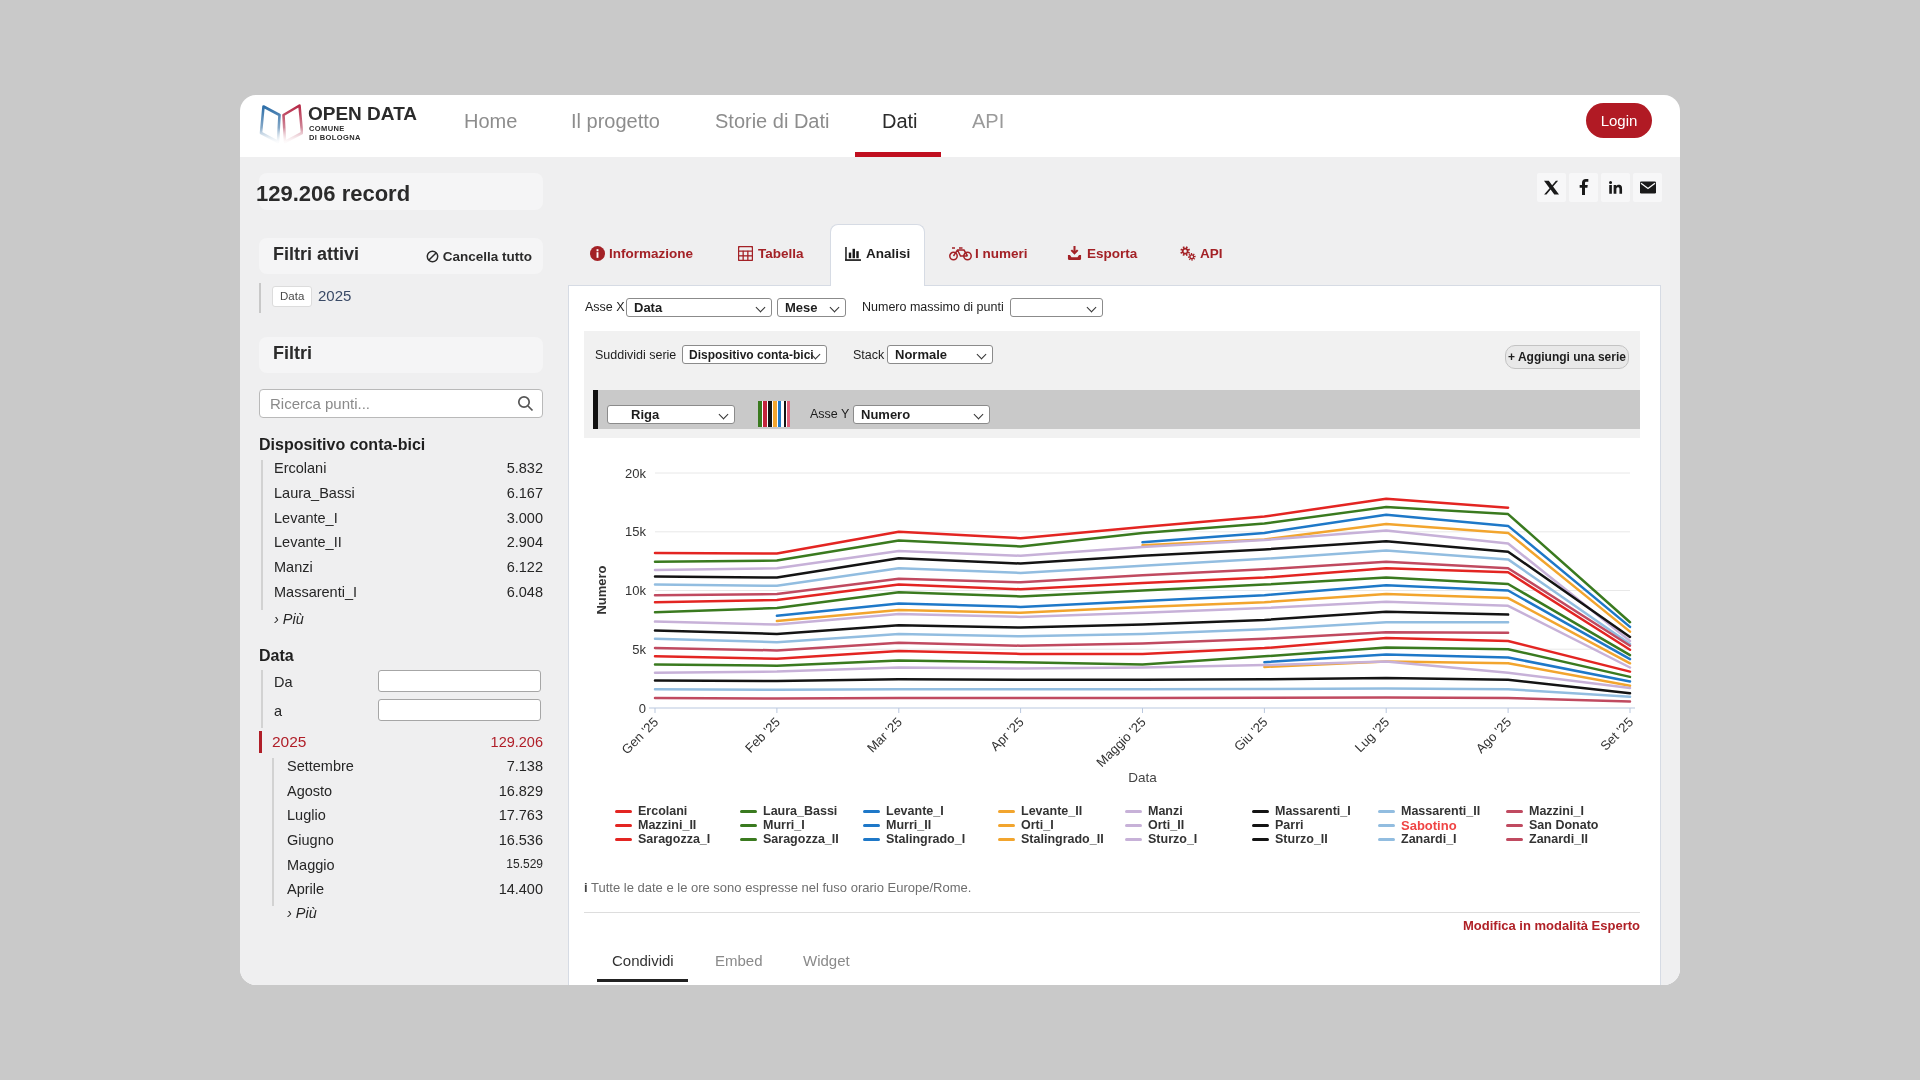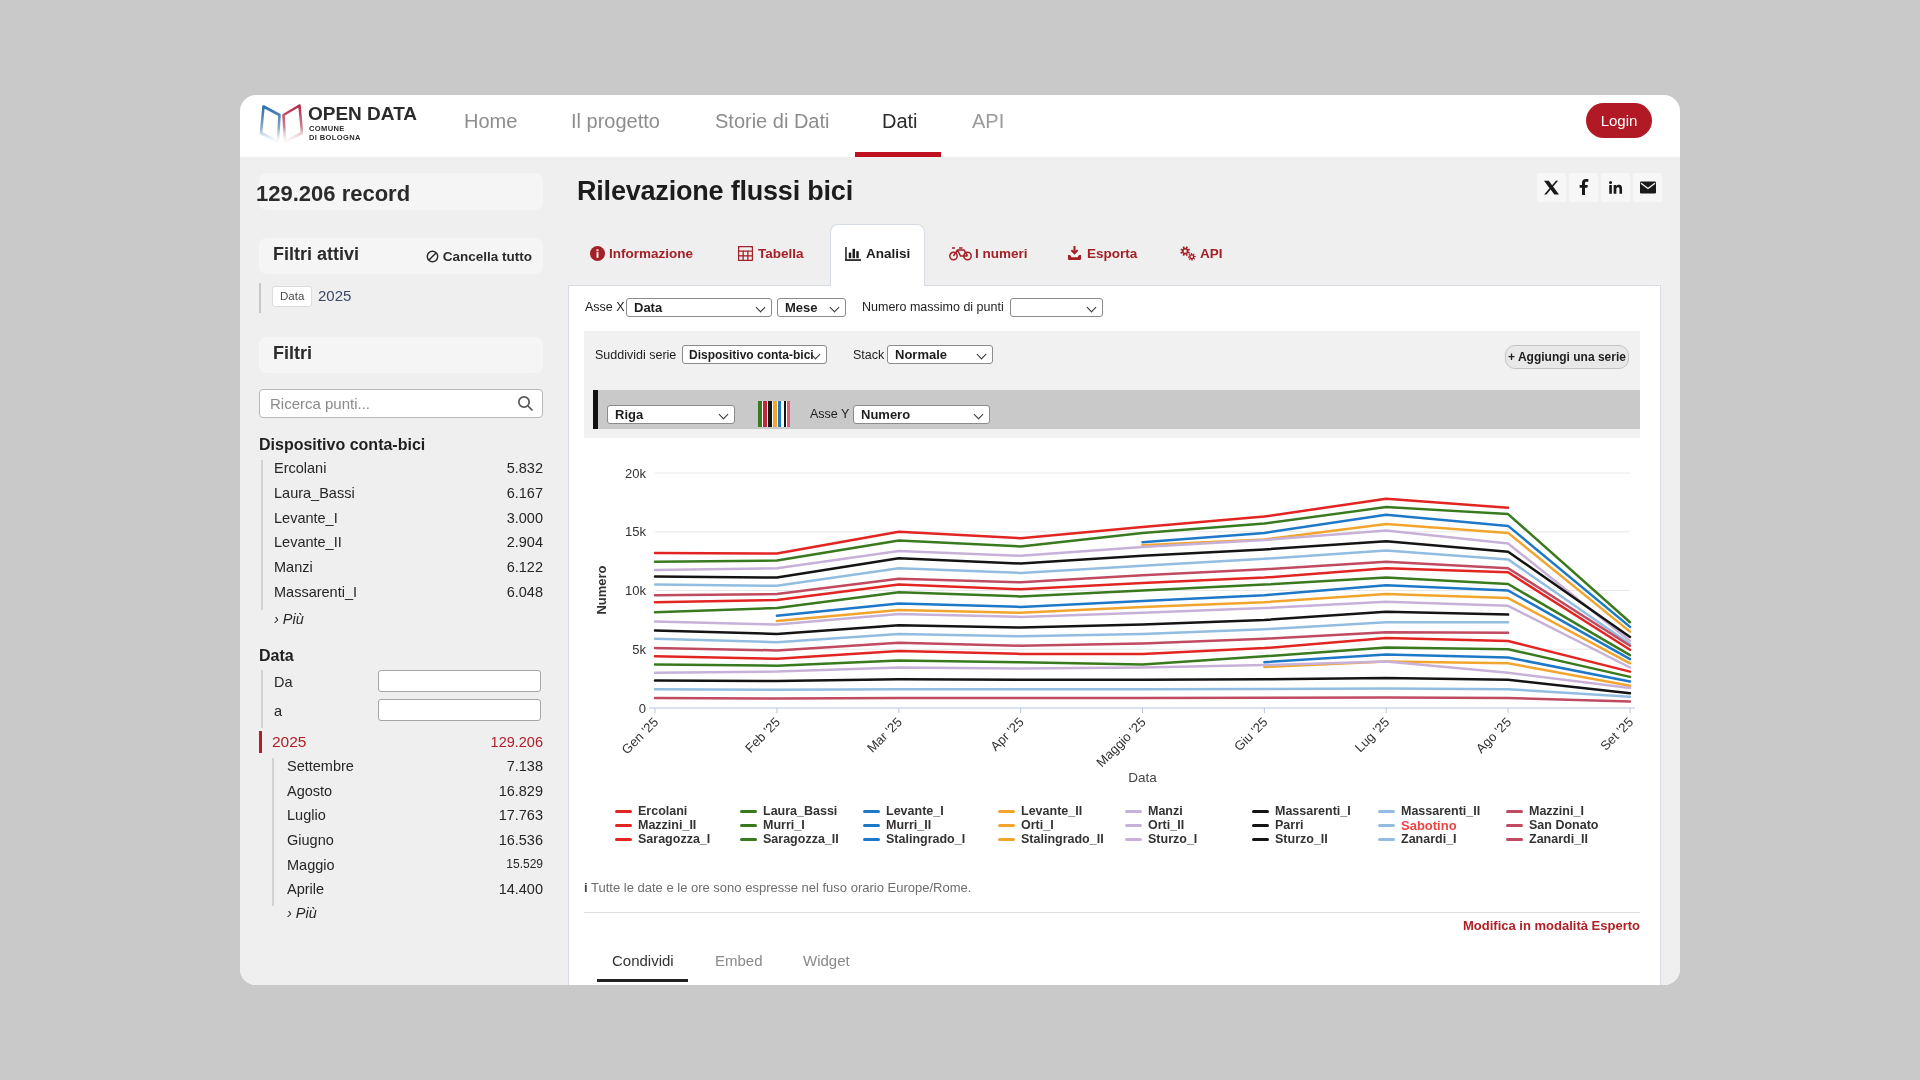--- a/index.html
+++ b/index.html
@@ -104,21 +104,20 @@
 <div style="position:absolute;left:47px;top:712px;font-size:14.5px;color:#262626;">Luglio</div>
 <div style="position:absolute;left:150px;top:712px;width:153px;text-align:right;font-size:14.5px;color:#262626;">17.763</div>
 <div style="position:absolute;left:47px;top:737px;font-size:14.5px;color:#262626;">Giugno</div>
 <div style="position:absolute;left:150px;top:737px;width:153px;text-align:right;font-size:14.5px;color:#262626;">16.536</div>
 <div style="position:absolute;left:47px;top:762px;font-size:14.5px;color:#262626;">Maggio</div>
 <div style="position:absolute;left:150px;top:762px;width:153px;text-align:right;font-size:12px;color:#262626;">15.529</div>
 <div style="position:absolute;left:47px;top:786px;font-size:14.5px;color:#262626;">Aprile</div>
 <div style="position:absolute;left:150px;top:786px;width:153px;text-align:right;font-size:14.5px;color:#262626;">14.400</div>
   <div class="abs" style="left:47px;top:810px;font-size:14.5px;font-style:italic;color:#262626;">› Più</div>
 
-  <div class="abs" style="left:337px;top:81px;font-size:27px;font-weight:bold;color:#1c1c1c;letter-spacing:-0.2px;">Rilevazione flussi bici</div>
 
   <div class="abs" style="left:1297px;top:78px;width:29px;height:29px;background:#f7f7f8;border-radius:2px;"></div>
   <div class="abs" style="left:1329px;top:78px;width:29px;height:29px;background:#f7f7f8;border-radius:2px;"></div>
   <div class="abs" style="left:1361px;top:78px;width:29px;height:29px;background:#f7f7f8;border-radius:2px;"></div>
   <div class="abs" style="left:1393px;top:78px;width:29px;height:29px;background:#f7f7f8;border-radius:2px;"></div>
   <svg class="abs" style="left:1304px;top:85px;" width="15" height="15" viewBox="0 0 24 24">
       <path d="M18.9 1.2h3.7l-8.1 9.3L24 23h-7.5l-5.9-7.7L3.9 23H.2l8.7-9.9L0 1.2h7.7l5.3 7 6-7z" fill="#1a1a1a"></path>
     </svg>
   <svg class="abs" style="left:1336px;top:84px;" width="16" height="16" viewBox="0 0 24 24">
       <path d="M15.5 4h3V0h-3.7C11 0 9 2.6 9 5.6V9H5.5v4H9v11h4.5V13h3.6l.5-4h-4.1V5.8c0-1.1.9-1.8 2-1.8z" fill="#1a1a1a"></path>
@@ -190,21 +189,21 @@
     </div>
 
   <div class="abs" style="left:344px;top:236px;width:1056px;height:107px;background:#f1f1f1;"></div>
   <div class="lbl" style="left:355px;top:253px;">Suddividi serie</div>
   <div class="sel" style="left:442px;top:250px;width:145px;"><span style="padding-left:6px;"><span style="font-size:12px;">Dispositivo conta-bici</span></span><span class="chev"></span></div>
   <div class="lbl" style="left:613px;top:253px;">Stack</div>
   <div class="sel" style="left:647px;top:250px;width:106px;"><span style="padding-left:7px;">Normale</span><span class="chev"></span></div>
   <div class="abs" style="left:1265px;top:250px;width:124px;height:24px;background:#e8e8e8;border:1px solid #c3c3c3;border-radius:10px;white-space:nowrap;font-size:12px;font-weight:bold;color:#1d1d1d;text-align:center;line-height:22px;">+ Aggiungi una serie</div>
 
   <div class="abs" style="left:353px;top:295px;width:1047px;height:39px;background:#c9c9c9;border-left:5px solid #111;"></div>
-  <div class="sel" style="left:367px;top:310px;width:128px;"><span style="padding-left:7px;">Riga</span><span class="chev"></span></div>
+  <div class="sel" style="left:367px;top:310px;width:128px;padding-left:16px;"><span style="padding-left:7px;">Riga</span><span class="chev"></span></div>
   <div class="abs" style="left:518px;top:306px;width:30px;height:26px;background:#fff;">
     <div style="position:absolute;left:0px;top:0;width:4px;height:26px;background:#3a7a1f;"></div>
     <div style="position:absolute;left:5px;top:0;width:4px;height:26px;background:#c3243c;"></div>
     <div style="position:absolute;left:10px;top:0;width:4px;height:26px;background:#141414;"></div>
     <div style="position:absolute;left:15px;top:0;width:4px;height:26px;background:#f2a52e;"></div>
     <div style="position:absolute;left:20px;top:0;width:3px;height:26px;background:#1e78c8;"></div>
     <div style="position:absolute;left:26px;top:0;width:2px;height:26px;background:#141414;"></div>
     <div style="position:absolute;left:29px;top:0;width:3px;height:26px;background:#e0607a;"></div>
   </div>
   <div class="lbl" style="left:570px;top:312px;">Asse Y</div>

